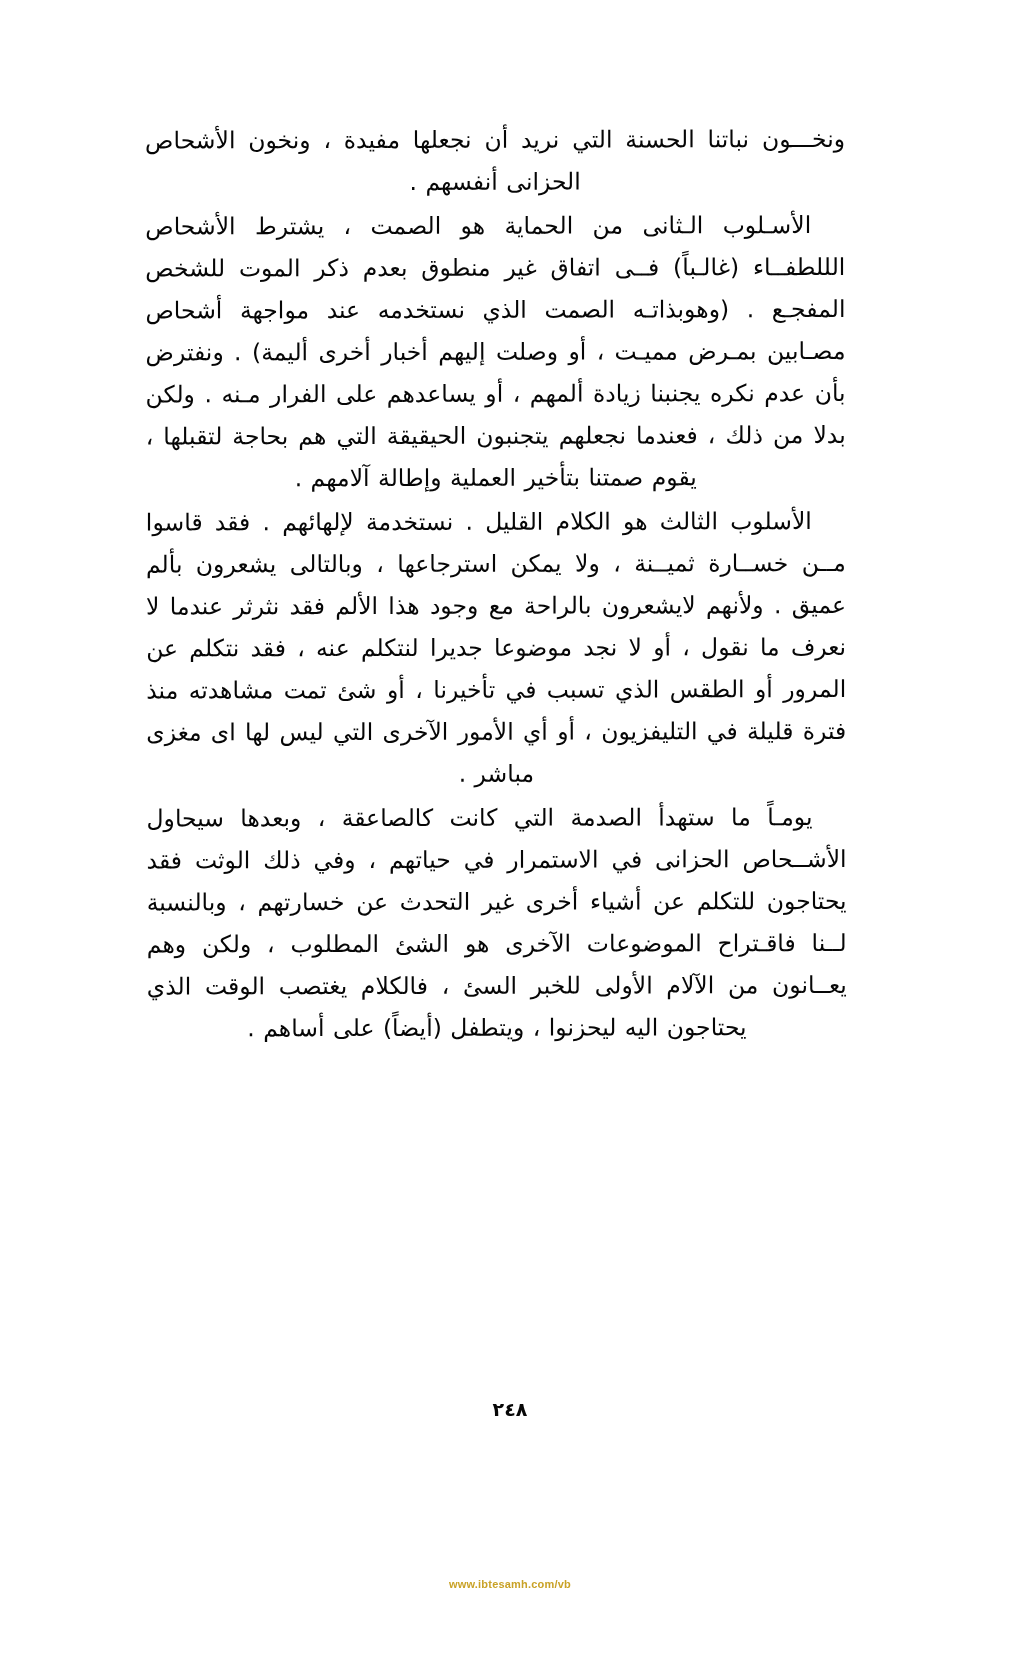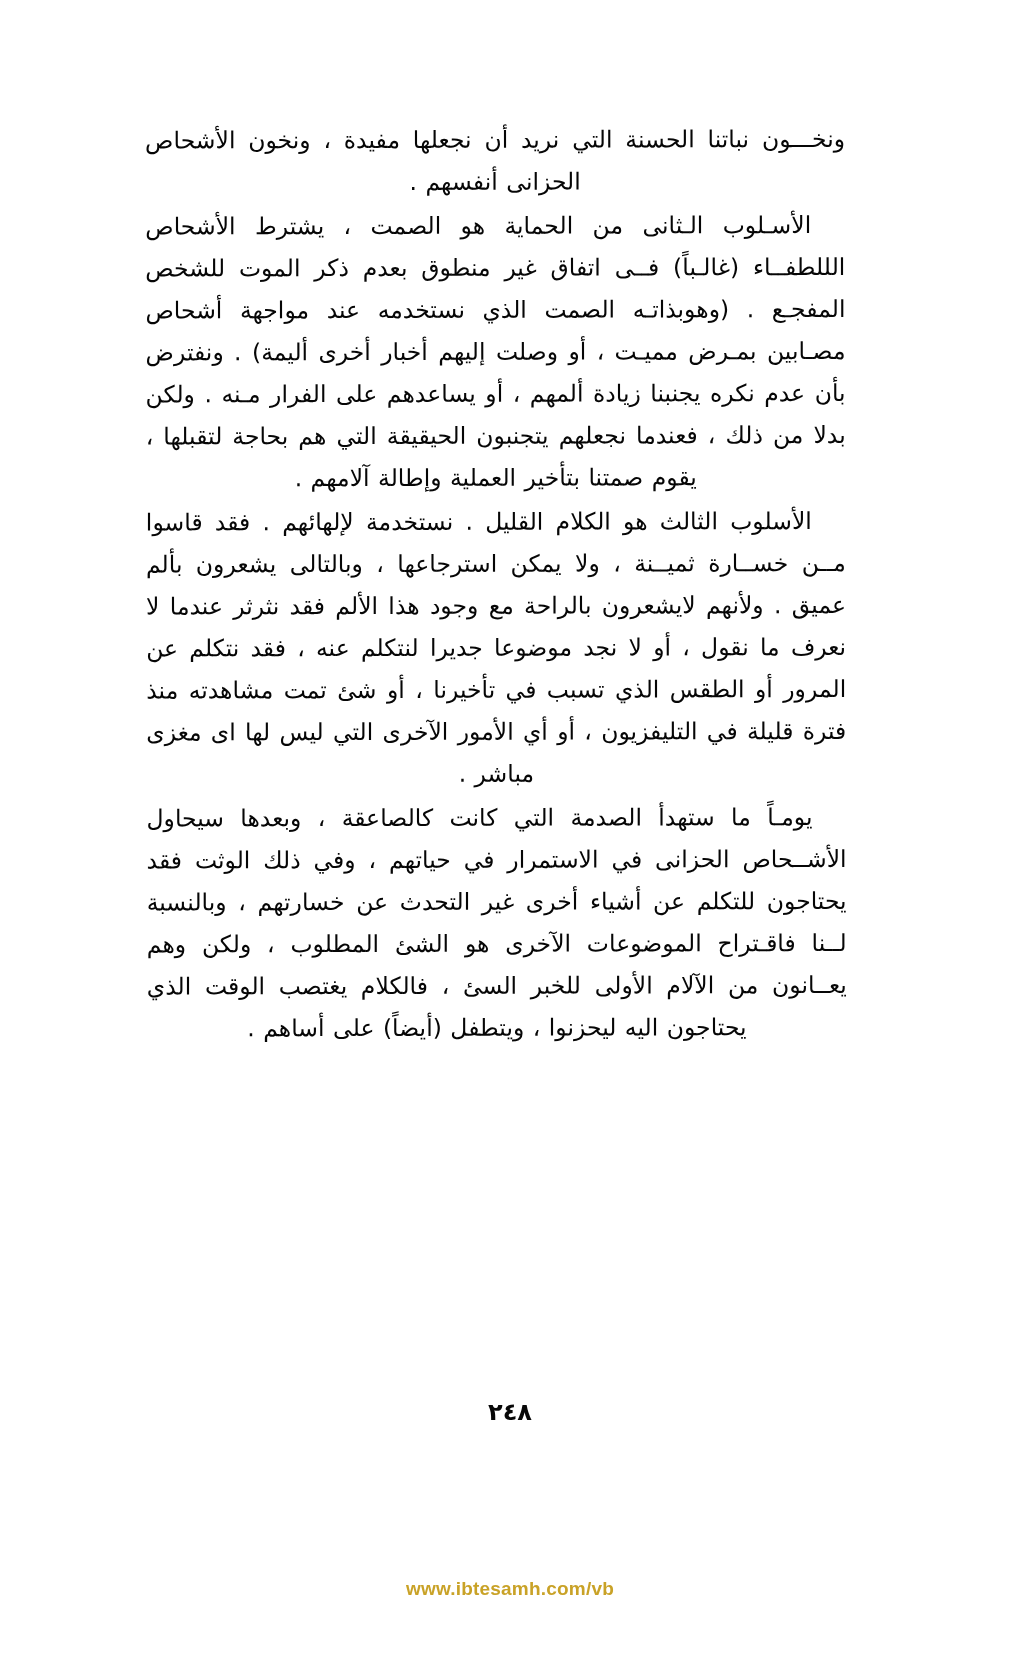--- a/index.html
+++ b/index.html
@@ -64,35 +64,35 @@
 
   
   .text-column { transform: rotate(-0.12deg); transform-origin: top right; }
 
   .page-number {
     position: absolute;
     top: 1398px;
     left: 0;
     width: 100%;
     text-align: center;
-    font-size: 24px;
+    font-size: 19px;
     font-weight: 600;
     color: #070707;
     direction: rtl;
   }
 
   .watermark {
     position: absolute;
     top: 1578px;
     left: 0;
     width: 100%;
     text-align: center;
     direction: ltr;
     font-family: "Liberation Sans", sans-serif;
-    font-size: 19px;
+    font-size: 11px;
     letter-spacing: 0.2px;
     color: #c9a227;
     font-weight: 600;
   }
   .watermark .wm-host { color: #c9a227; }
 </style>
 </head>
 <body>
 
 <div class="page">

